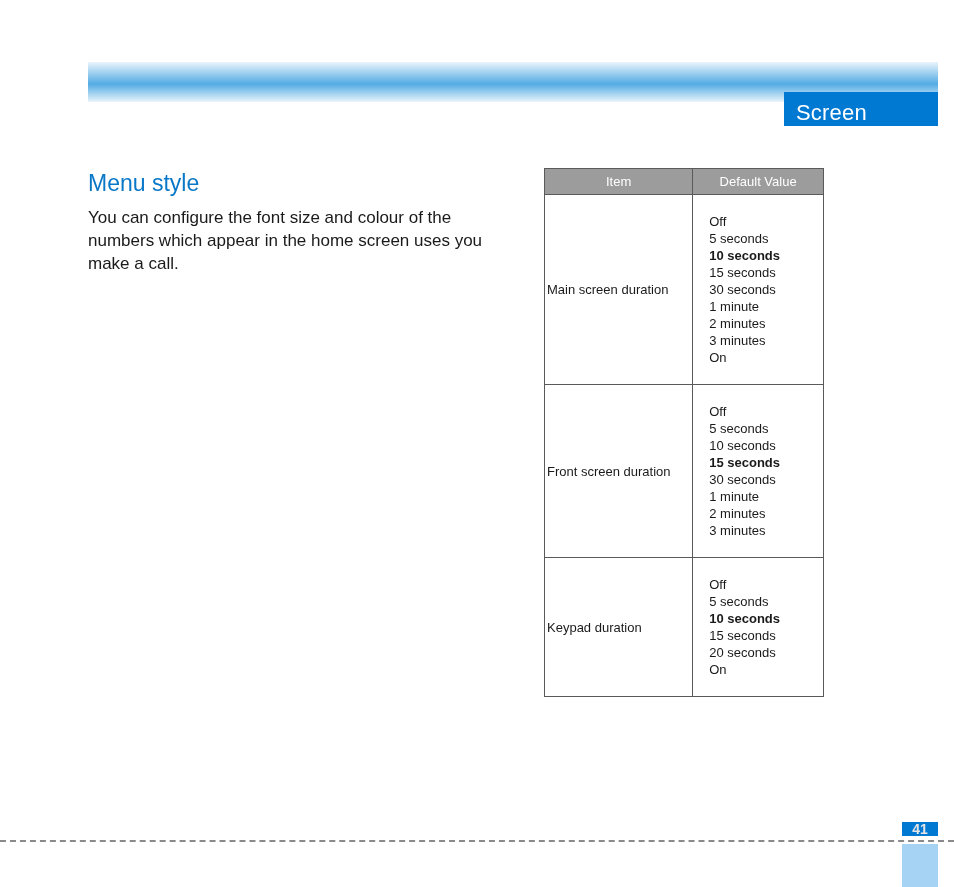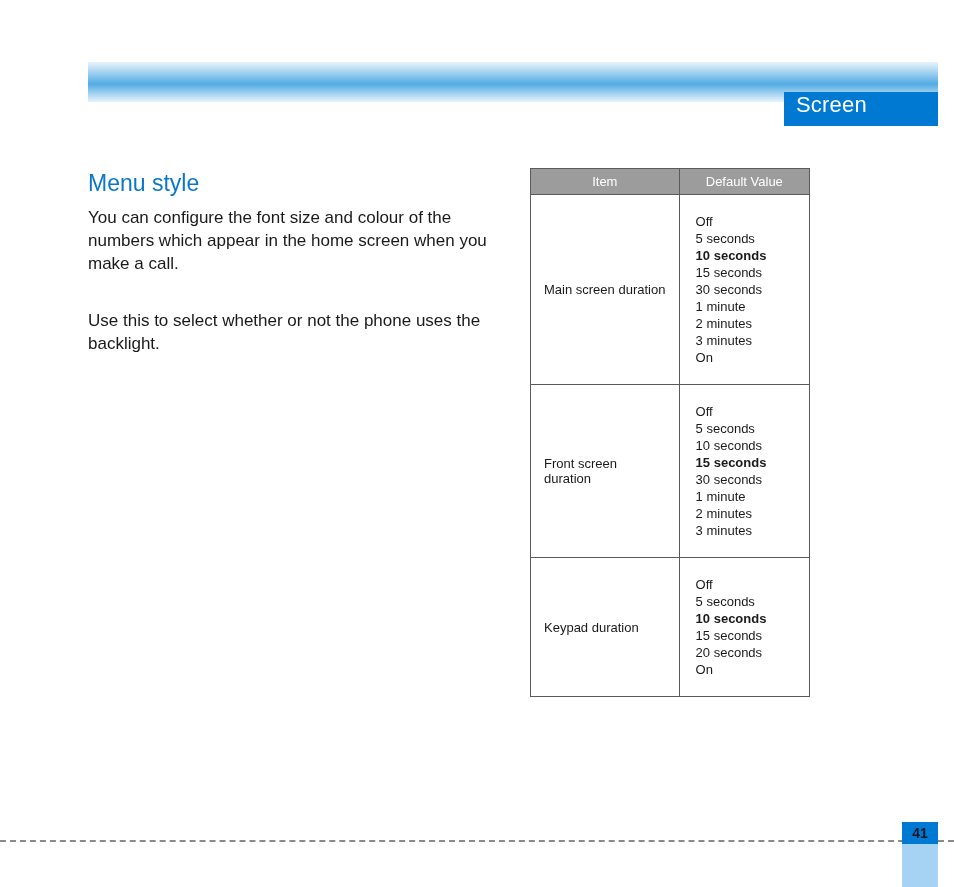--- a/index.html
+++ b/index.html
@@ -23,58 +23,58 @@
     left:88px; right:16px; top:62px; height:40px;
     background:linear-gradient(to bottom,#e8f3fb 0%,#3fa2e1 55%,#e8f3fb 100%);
     opacity:.9;
   }
   .header-tab{
     position:absolute;
     right:16px; top:92px; width:154px; height:34px;
     background:var(--accent-bar);
     color:#fff;
     font-size:22px;
-    display:flex; align-items:flex-start; padding-left:12px;
+    display:flex; align-items:flex-end; padding-left:12px;
     box-sizing:border-box;
     letter-spacing:.2px;
   }
   .content{
     position:absolute;
     left:88px; top:168px; right:26px; bottom:0;
     display:flex;
-    gap:42px;
+    gap:56px;
   }
   .col-text{ width:400px; font-size:17px; line-height:1.35; }
   .h{ color:var(--accent); font-size:23px; margin:0 0 8px 0; font-weight:400; }
   .para{ margin:0 0 34px 0; }
   .col-text b{ font-weight:700; }
 
   .col-table{ flex:0 0 280px; }
   table{ border-collapse:collapse; width:280px; font-size:13px; }
   th{ background:#9c9c9c; color:#fff; font-weight:400; padding:5px 1px; border:1px solid #5a5a5a; }
   th.item{ width:150px; }
   th.dv{ width:130px;margin-top:27px; }
-  td{ border:1px solid #5a5a5a; padding:4px 13px; vertical-align:middle; }
+  td{ border:1px solid #5a5a5a; padding:4px 2px; vertical-align:middle; }
   td.rn{ text-align:left; }
   td.vals{ padding:0; }
   .opts{ list-style:none; margin:16px; padding:2px 0; text-align:left; }
   .opts li{ padding:1px 0; }
   .opts li.bold{ font-weight:700; }
 
   .dashed{
     position:absolute;
     left:0; right:0; top:840px;
     border-top:2px dashed #8a8a8a;
   }
   .page-num-box{
     position:absolute;
     right:16px; top:822px;
-    width:36px; height:22px;
+    width:36px; height:14px;
     background:var(--accent-bar);
-    color:#0f172a; font-size:14px; font-weight:700;
+    color:#e5e5e5; font-size:14px; font-weight:700;
     display:flex; align-items:center; justify-content:center;
   }
   .footer-block{
     position:absolute;
     right:16px; top:844px;
     width:36px; bottom:0;
     background:var(--footer-blue);
   }
 </style>
 </head>
@@ -83,23 +83,22 @@
 <div class="header-band"></div>
 <div class="header-tab">
   <span>Screen</span>
 </div>
 
 <div class="content">
   <div class="col-text">
 
     <h2 class="h">Menu style</h2>
 
-    <p class="para">You can configure the font size and colour of the numbers which appear in the home screen when you make a call.</p>
+    <p class="para">You can configure the font size and colour of the numbers which appear in the home screen uses you make a call.</p>
 
-    <p class="para">Use this to select whether or not the phone uses the backlight.</p>
   </div>
 
   <div class="col-table">
     <table>
       <thead>
         <tr>
           <th class="item">Item</th>
           <th class="dv">Default Value</th>
         </tr>
       </thead>

